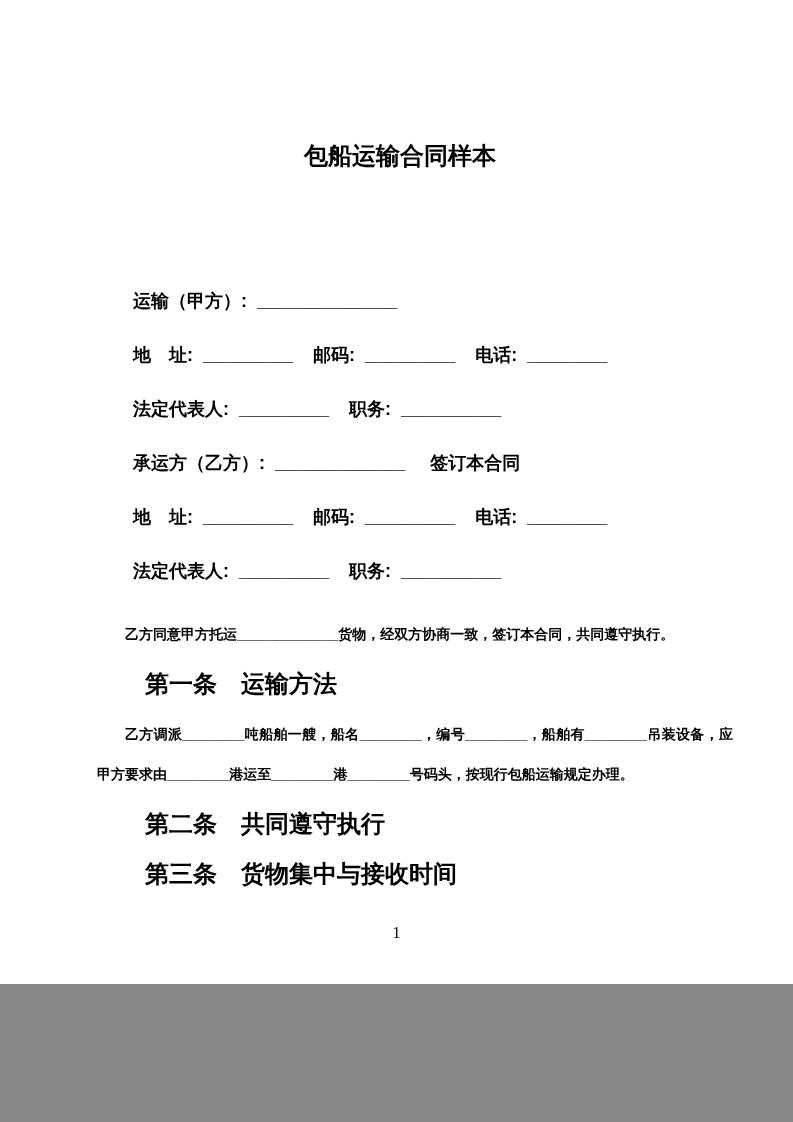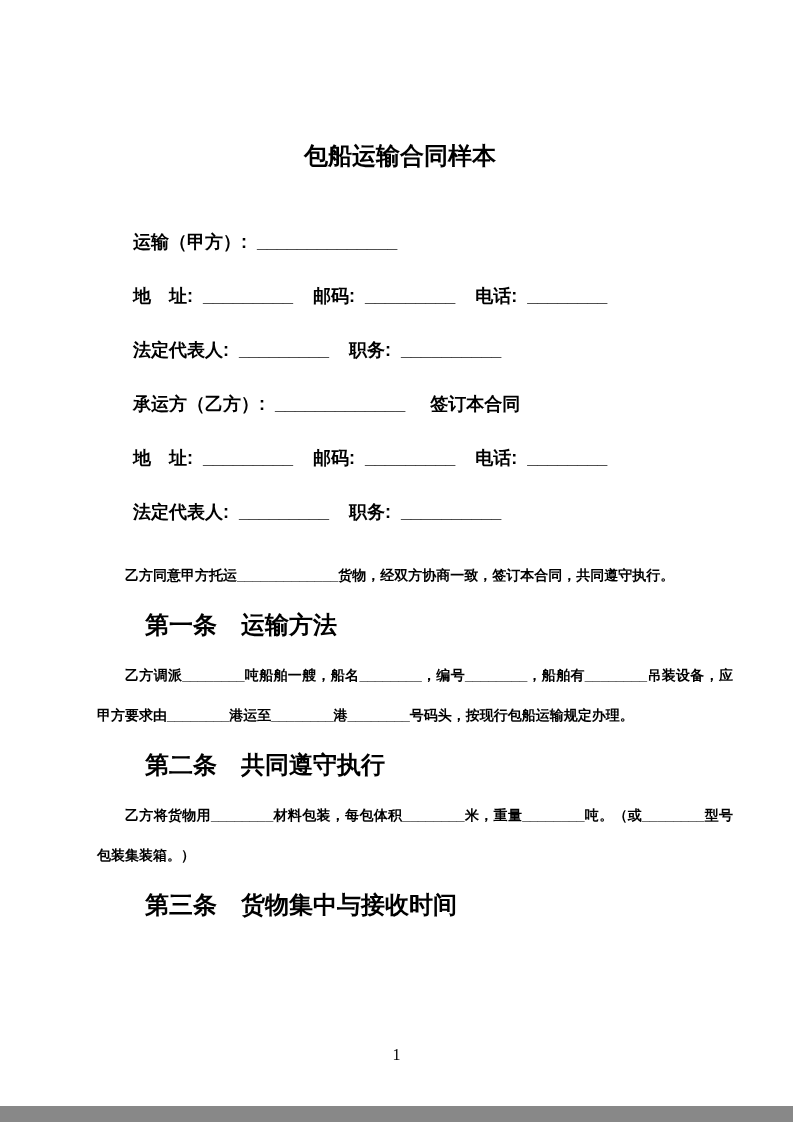--- a/index.html
+++ b/index.html
@@ -1,38 +1,38 @@
 <!DOCTYPE html>
 <html><head>
 <meta charset="utf-8">
 <style>
   * { margin: 0; padding: 0; box-sizing: border-box; }
   html, body { background: #888; }
   .page {
     position: relative;
     width: 793px;
-    height: 1106px;
+    height: 984px;
     margin: 0 auto;
     background: #ffffff;
     color: #000000;
     font-family: "Liberation Sans", "DejaVu Sans", sans-serif;
     padding: 0 60px 0 97px;
     overflow: hidden;
   }
   .doc-title {
     margin-top: 140px;
     margin-right: 30px;
     font-size: 24px;
     line-height: 32px;
     font-weight: 700;
     text-align: center;
     letter-spacing: 0px;
   }
   .fields {
-    margin-top: 59px;
+    margin-top: 118px;
   }
   .field-line {
     font-size: 18px;
     font-weight: 600;
     line-height: 22px;
     margin-bottom: 32px;
     text-indent: 2em;
     white-space: pre;
   }
   .para {
@@ -80,21 +80,20 @@
 
   <p class="para intro">乙方同意甲方托运_____________货物，经双方协商一致，签订本合同，共同遵守执行。</p>
 
   <div>
     <p class="sec-heading">第一条　运输方法</p>
     <p class="para">乙方调派________吨船舶一艘，船名________，编号________，船舶有________吊装设备，应甲方要求由________港运至________港________号码头，按现行包船运输规定办理。</p>
   </div>
 
   <div>
     <p class="sec-heading">第二条　共同遵守执行</p>
-    <p class="para">乙方将货物用________材料包装，每包体积________米，重量________吨。（或________型号包装集装箱。）</p>
   </div>
 
   <div>
     <p class="sec-heading">第三条　货物集中与接收时间</p>
     <p class="para"></p>
   </div>
 
   <div class="page-number">1</div>
 
 </div>

